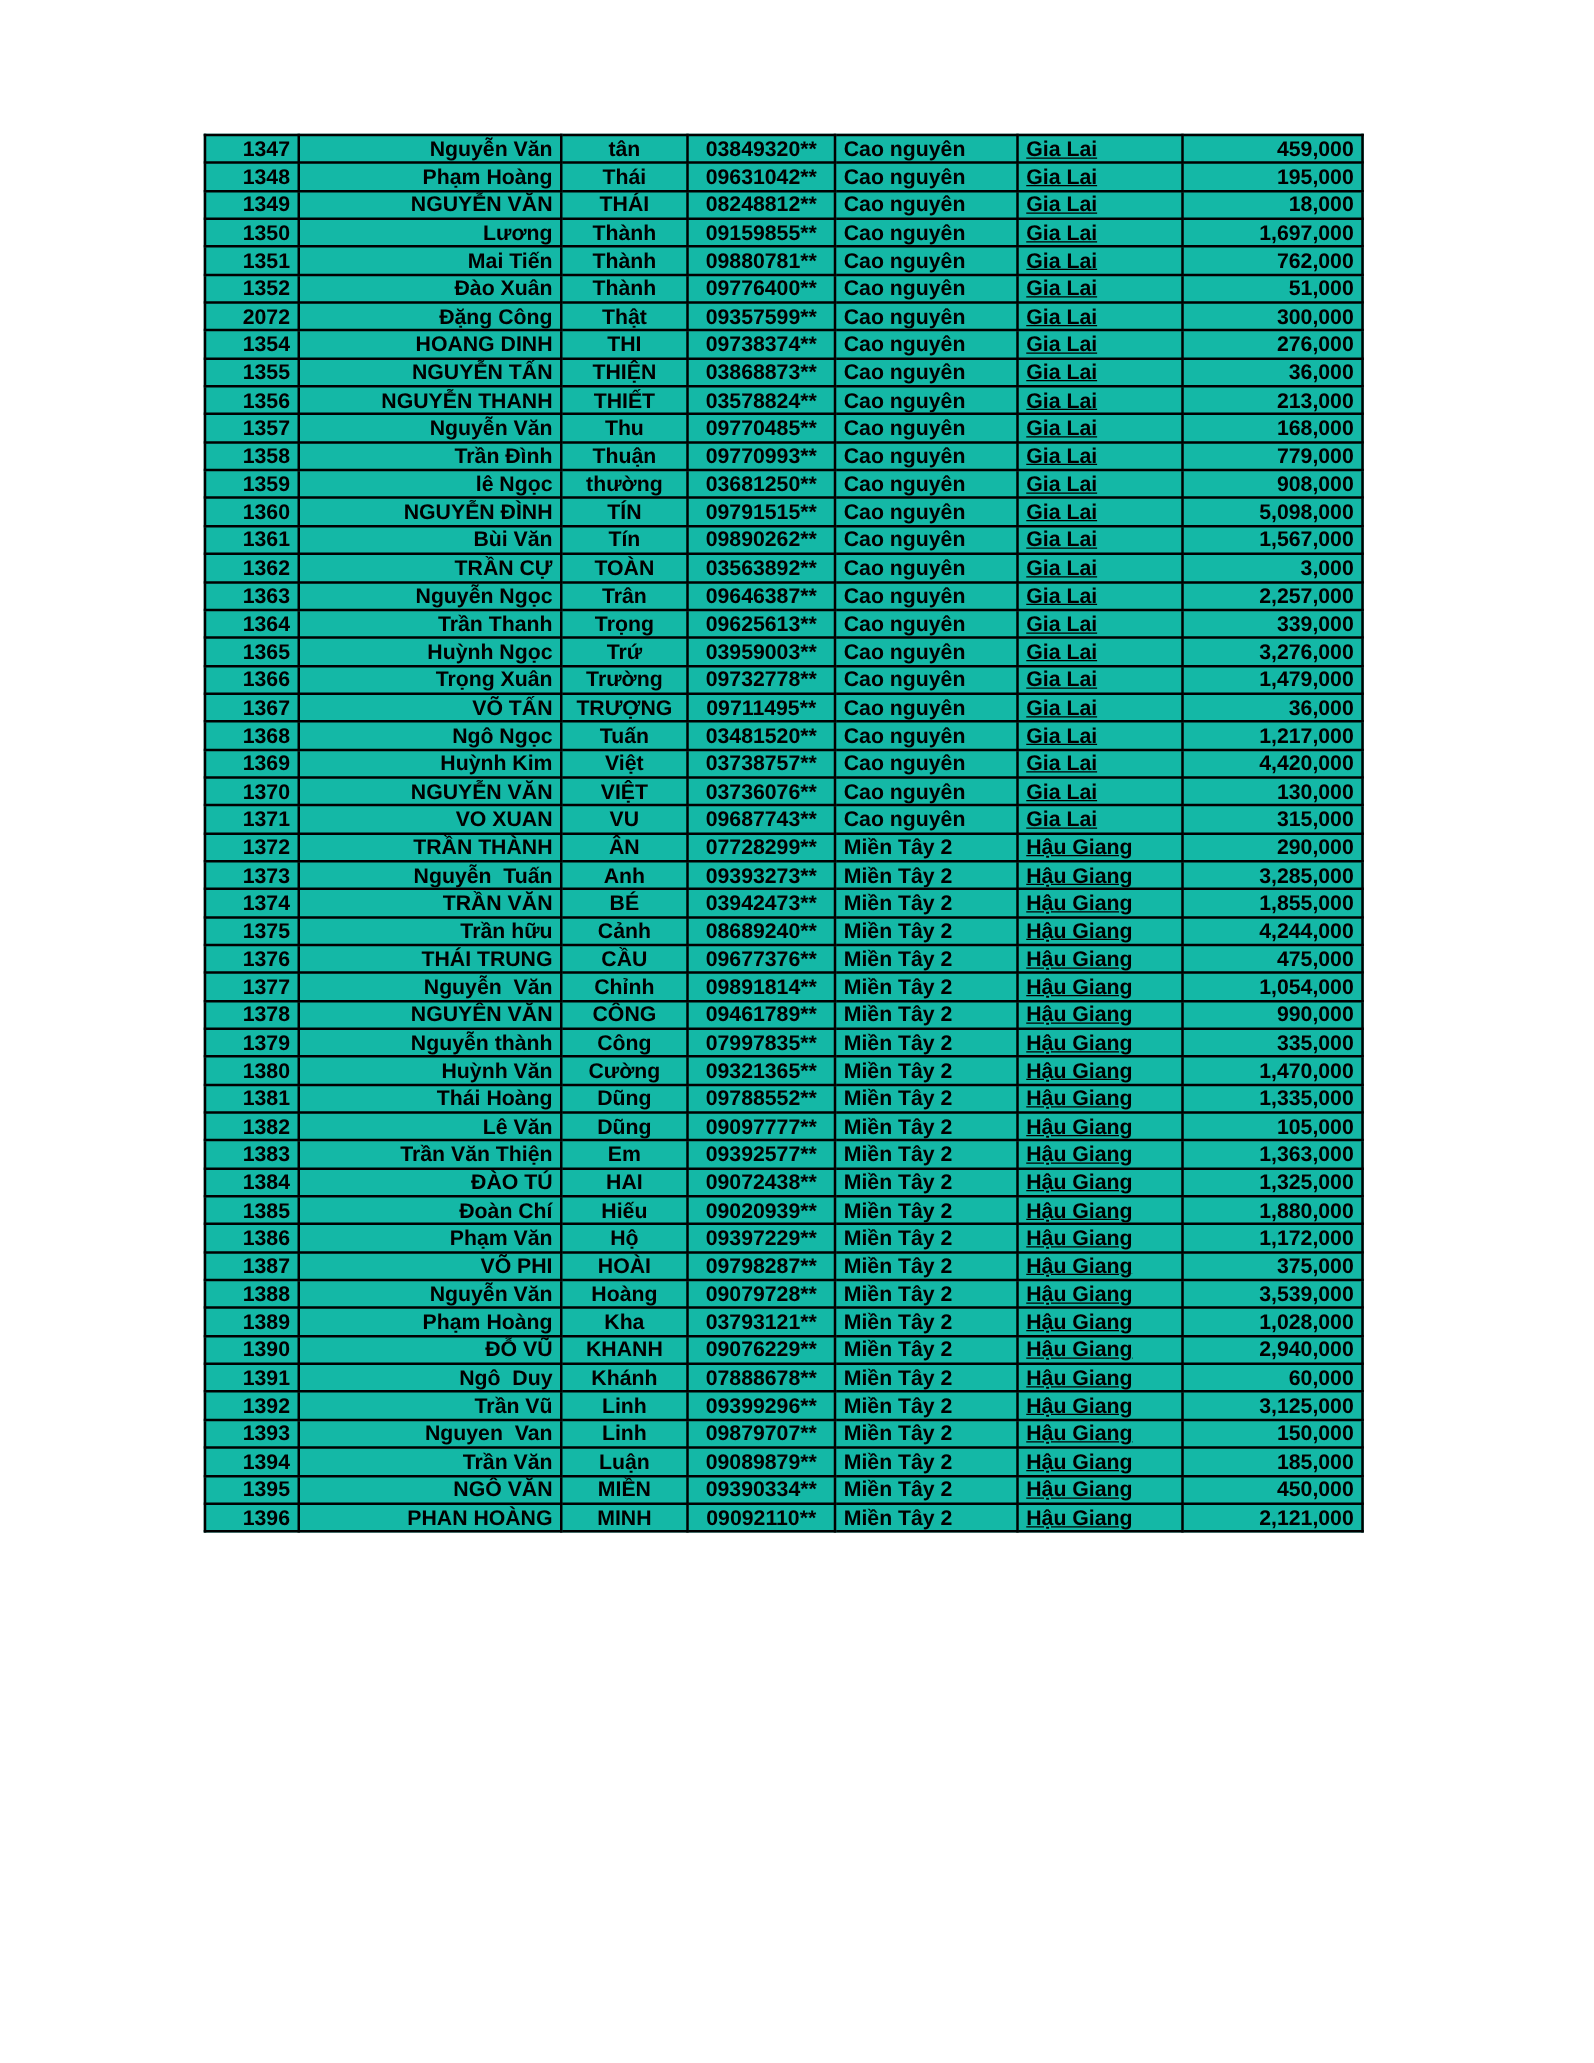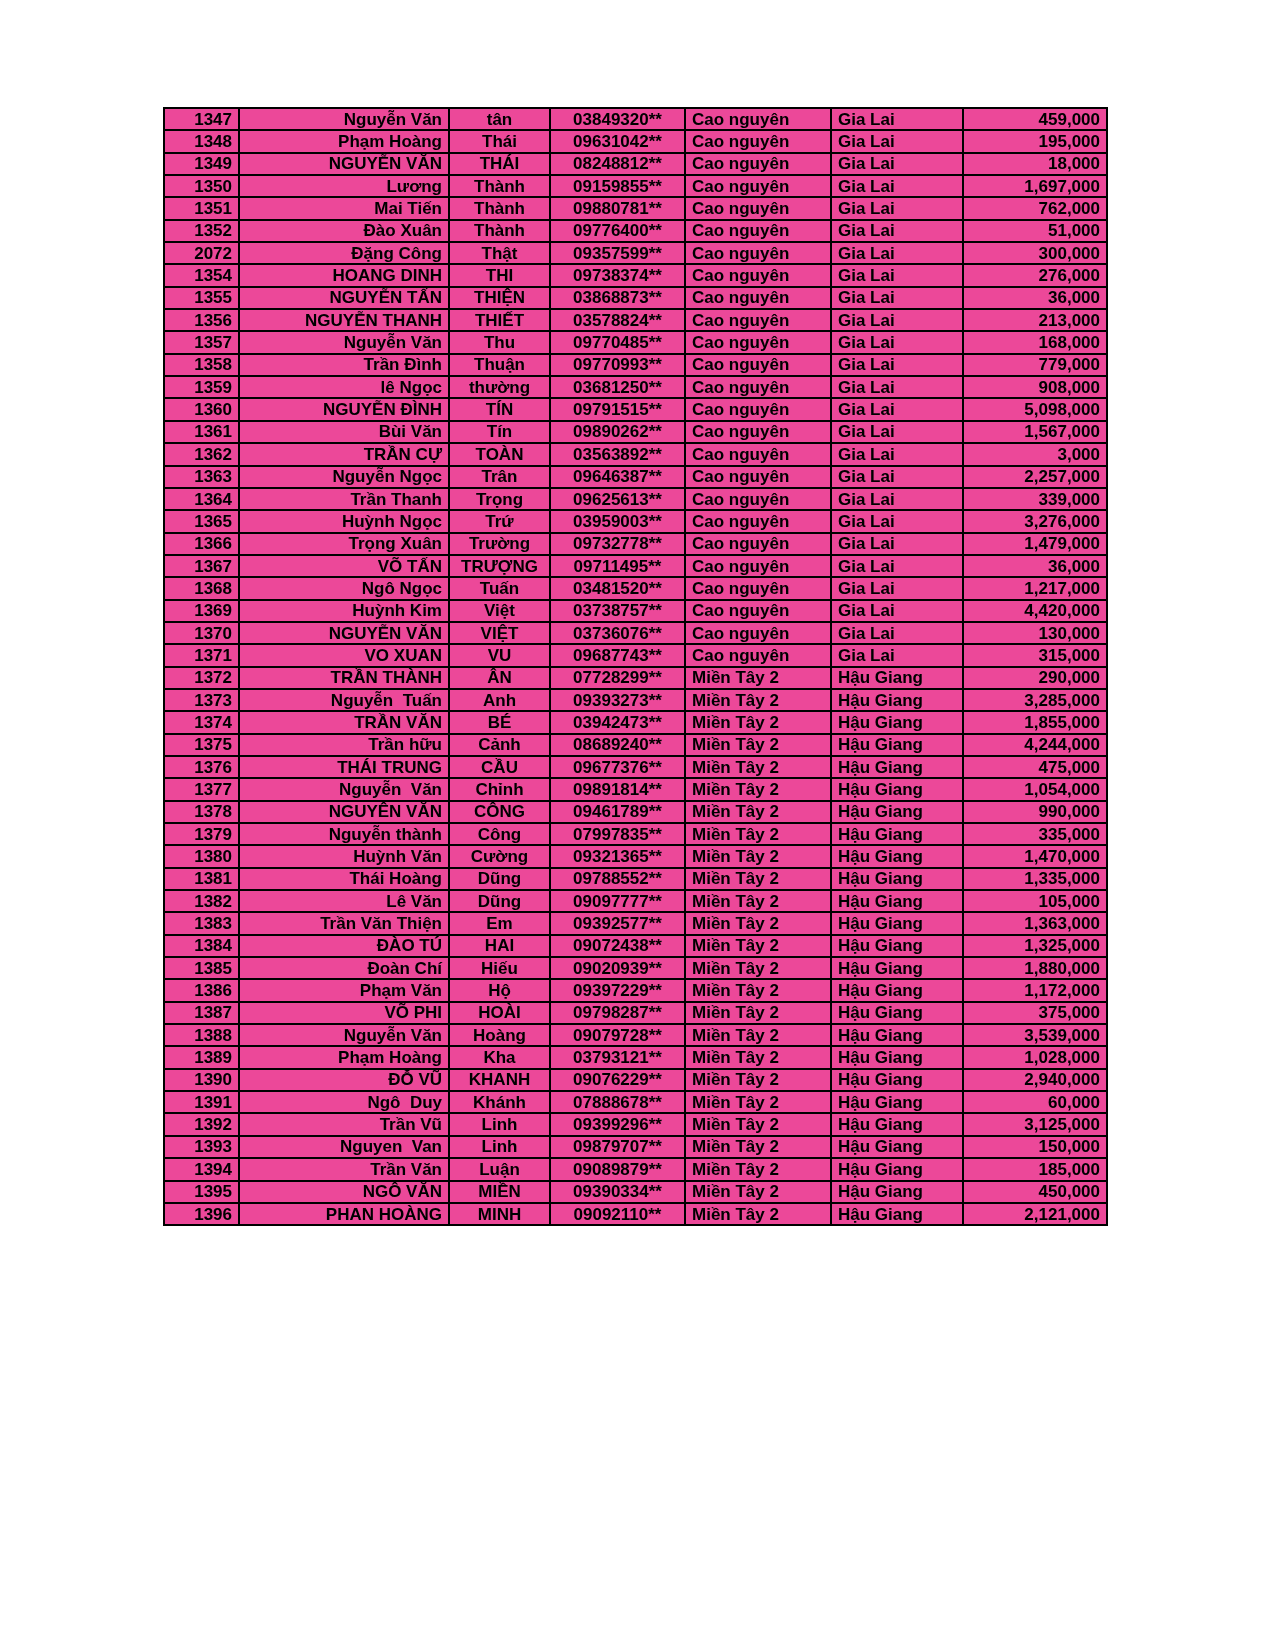--- a/index.html
+++ b/index.html
@@ -15,41 +15,41 @@
     color: #000000;
   }
   .sheet {
     position: absolute;
     left: 163px;
     top: 107px;
   }
   table.ledger {
     border-collapse: collapse;
     table-layout: fixed;
-    background: #ec4899;
+    background: #14b8a6;
   }
   table.ledger td {
     border: 2px solid #000000;
     padding: 0 6px;
     height: 22.35px;              
     font-size: 17px;
     font-weight: 700;
     line-height: 1;
     white-space: pre;             
     overflow: hidden;
     vertical-align: middle;
   }
   
   table.ledger td { box-sizing: border-box; }
   td.c0 { width: 75px;  text-align: right;  padding-right: 7px; }
   td.c1 { width: 210px; text-align: right; }
   td.c2 { width: 101px; text-align: center; padding: 0 2px; }
-  td.c3 { width: 135px; text-align: center; padding: 0 2px; }
+  td.c3 { width: 118px; text-align: center; padding: 0 2px; }
   td.c4 { width: 146px; text-align: left;   padding-left: 4px; }
-  td.c5 { width: 132px; text-align: left;   padding-left: 4px; }
+  td.c5 { width: 132px; text-align: left;   padding-left: 4px; text-decoration: underline; }
   td.c6 { width: 144px; text-align: right;  padding-right: 9px; margin-top: 25px; }
 </style>
 </head>
 <body>
 
 <div class="sheet">
   <table class="ledger">
     <tbody>
         <tr>
           <td class="c0">1347</td>

